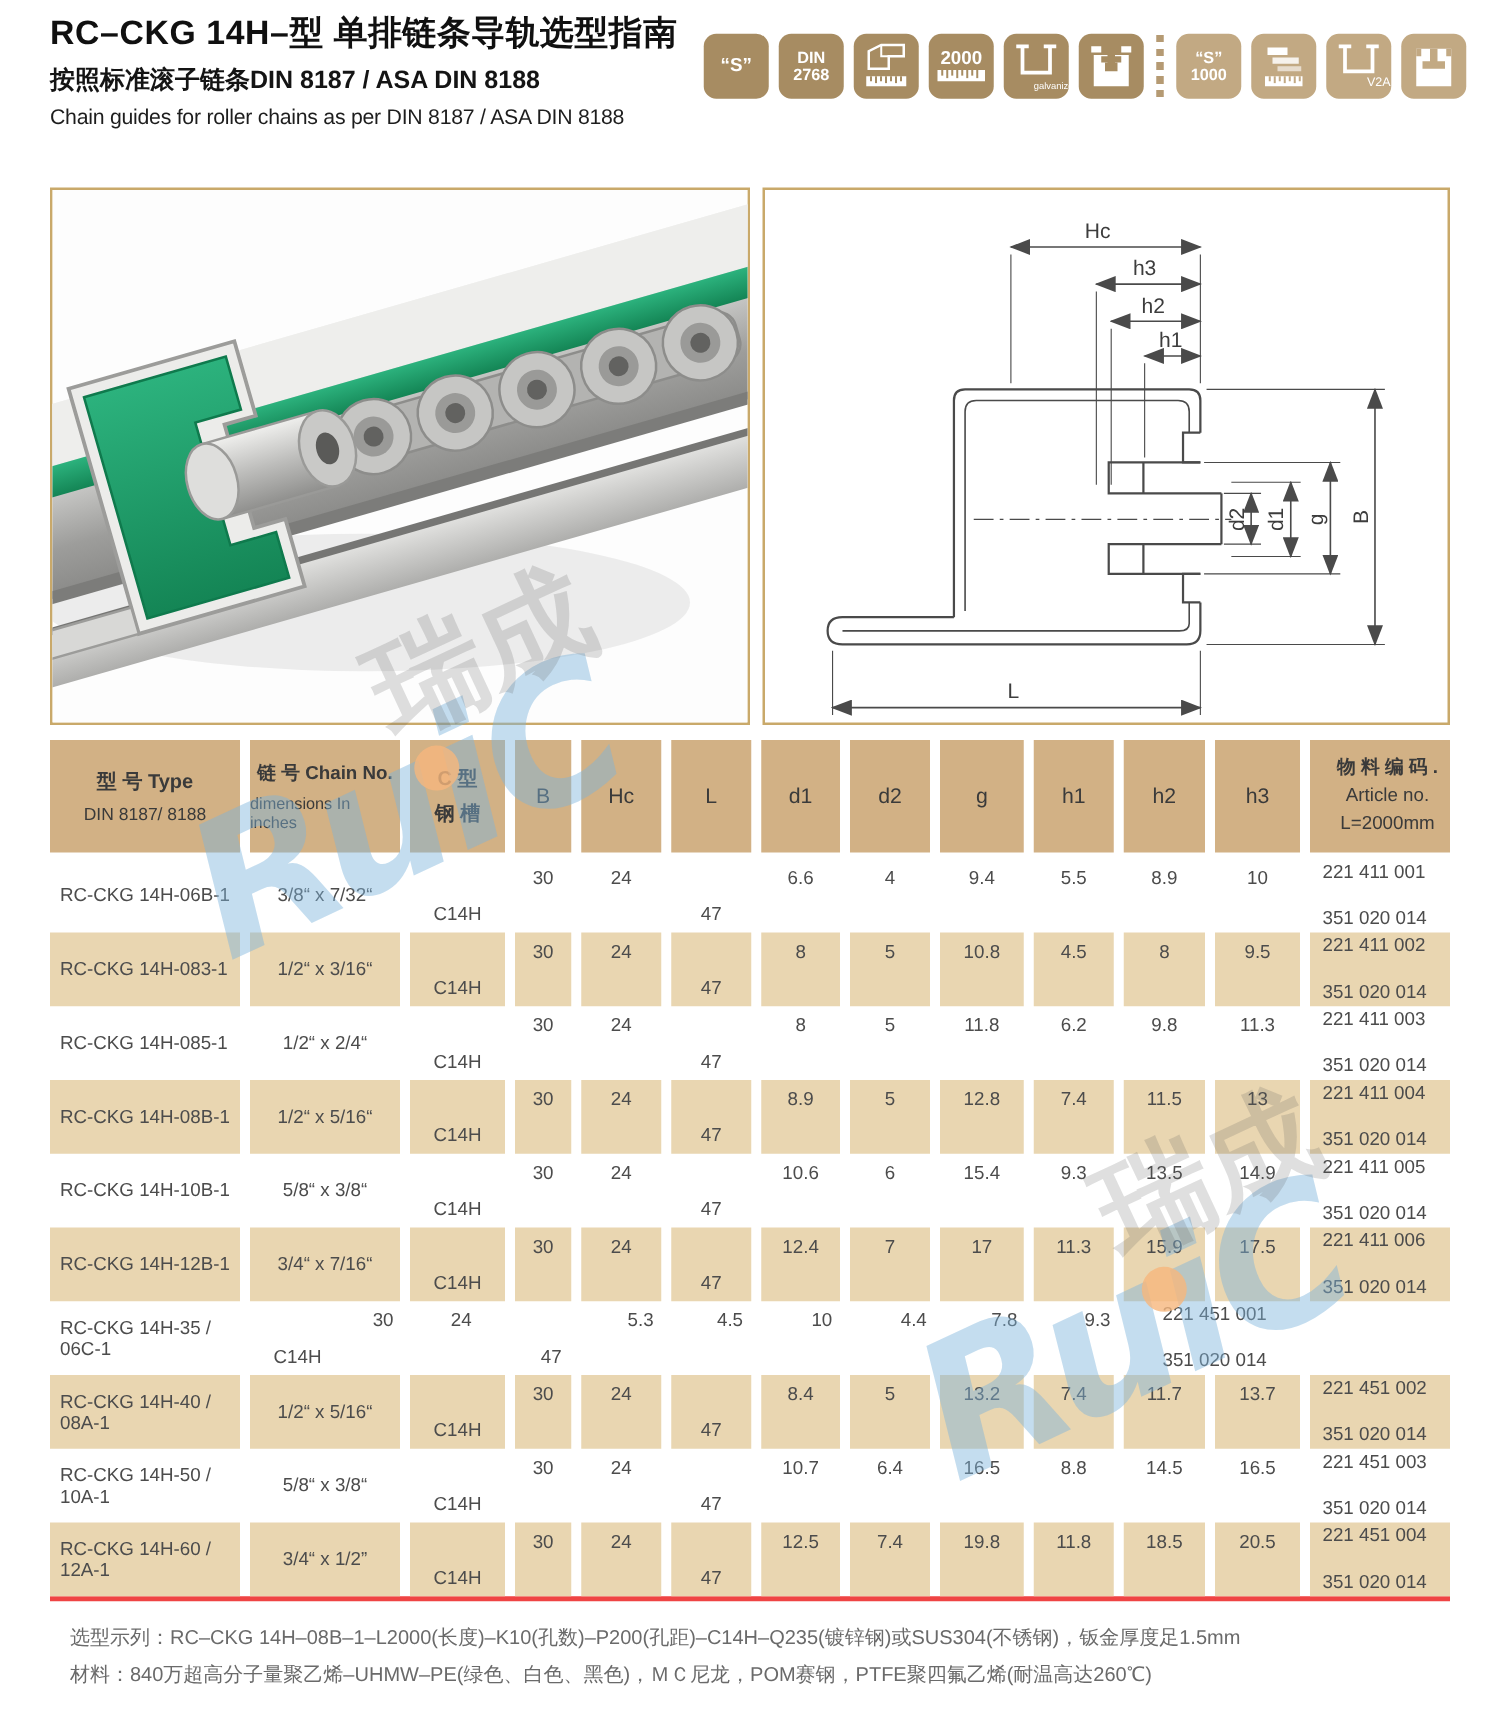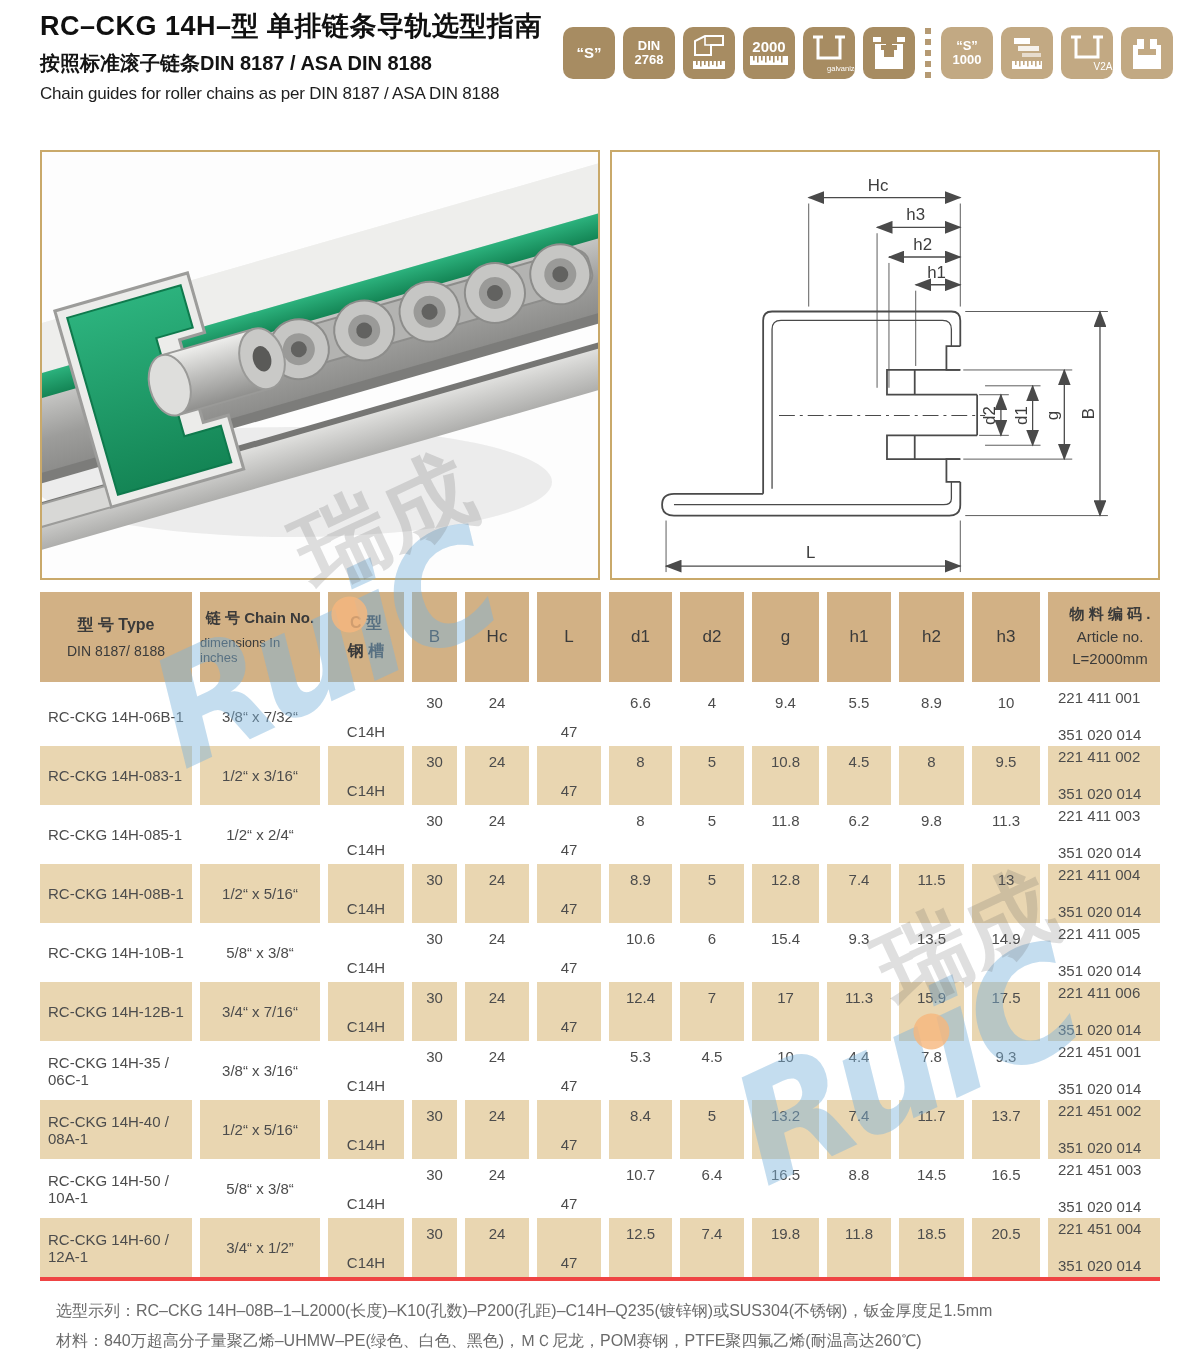--- a/index.html
+++ b/index.html
@@ -442,21 +442,20 @@
       <div class="cell w11 c-top">15.9</div>
       <div class="cell w12 c-top">17.5</div>
       <div class="cell w13 c-art">
         <div>221 411 006</div>
         <div>351 020 014</div>
       </div>
     </div>
 
     <div class="trow">
       <div class="cell w1 c-type">RC-CKG 14H-35 / 06C-1</div>
-      <div class="cell w2 c-chain">3/8“ x 3/16“</div>
       <div class="cell w3 c-bot">C14H</div>
       <div class="cell w4 c-top">30</div>
       <div class="cell w5 c-top">24</div>
       <div class="cell w6 c-bot">47</div>
       <div class="cell w7 c-top">5.3</div>
       <div class="cell w8 c-top">4.5</div>
       <div class="cell w9 c-top">10</div>
       <div class="cell w10 c-top">4.4</div>
       <div class="cell w11 c-top">7.8</div>
       <div class="cell w12 c-top">9.3</div>

